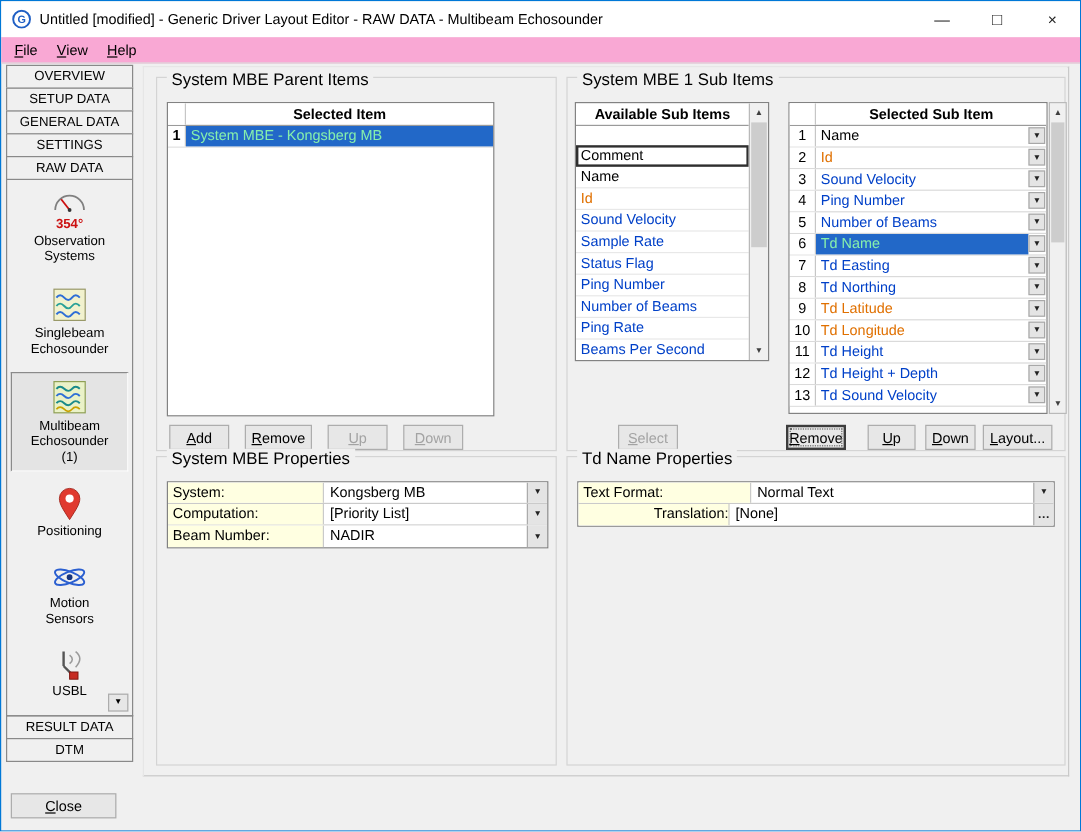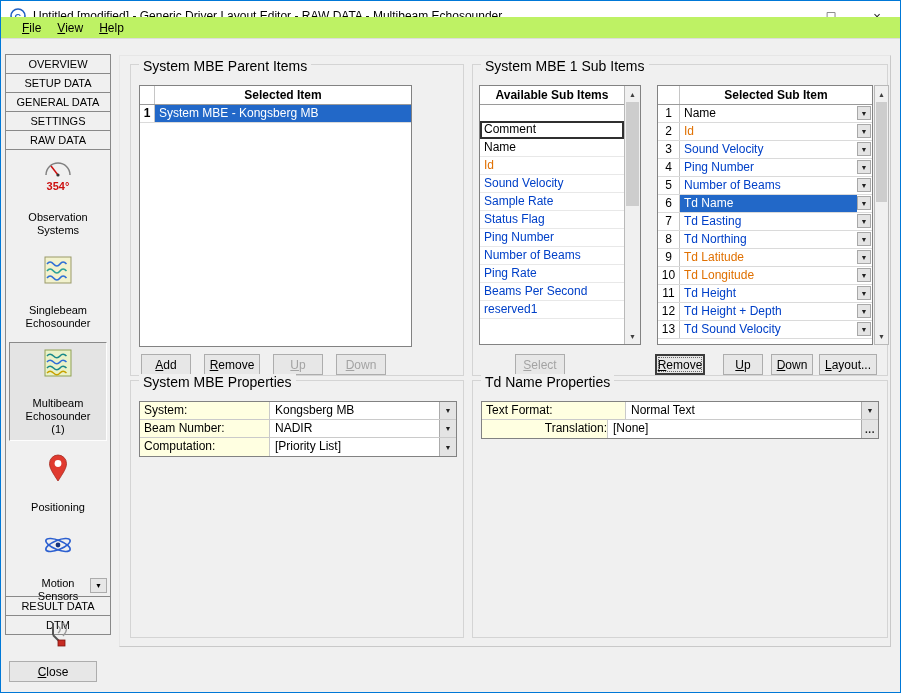--- a/index.html
+++ b/index.html
@@ -8,30 +8,30 @@
   .window { position:relative; width:901px; height:693px; background:#F0F0F0; border:1px solid var(--accent,#0078D7); overflow:hidden; }
 
   
   .titlebar { position:absolute; left:0; top:0; right:0; height:30px; background:#FFFFFF; display:flex; align-items:center; }
   .app-icon { width:16px; height:16px; margin:0 7px 0 9px; flex:none; display:flex; }
   .title-text { font-size:12px; white-space:nowrap; }
   .win-controls { margin-left:auto; display:flex; height:100%; }
   .win-btn { width:46px; height:100%; display:flex; align-items:center; justify-content:center; font-size:13px; color:#222; }
   .win-btn.max { font-size:14px; }
 
-  .menubar { position:absolute; left:0; top:16px; right:0; height:22px; background:#bef264; border-bottom:1px solid #DCDCDC; display:flex; align-items:center; padding-left:13px; }
+  .menubar { position:absolute; left:0; top:30px; right:0; height:22px; background:#f9a8d4; border-bottom:1px solid #DCDCDC; display:flex; align-items:center; padding-left:3px; }
   .menu-item { padding:3px 8px; }
 
   
   .sidebar { position:absolute; left:4px; top:54px; width:106px; }
   .side-btn { height:20px; border:1px solid #898989; background:#F0F0F0; margin-top:-1px; display:flex; align-items:center; justify-content:center; font-size:11px; white-space:nowrap; }
   .tool-area { position:relative; border:1px solid #898989; border-top:none; height:447px; padding-top:4px; display:flex; flex-direction:column; align-items:center; }
   .tool-btn { width:98px; margin-bottom:7px; padding:4px 1px; border:1px solid transparent; display:flex; flex-direction:column; align-items:center; font-size:11px; line-height:13px; text-align:center; }
   .tool-btn.selected { border-color:#8A8A8A #FDFDFD #FDFDFD #8A8A8A; background:#E4E4E4; }
-  .tool-icon { display:flex; margin-bottom:18px; }
+  .tool-icon { display:flex; margin-bottom:2px; }
   .more-btn { position:absolute; right:3px; bottom:3px; width:17px; height:15px; border:1px solid #ACACAC; background:#E7E7E7; font-size:7px; display:flex; align-items:center; justify-content:center; }
   .close-btn { position:absolute; left:8px; top:660px; width:88px; height:24px; }
 
   
   .btn { display:flex; align-items:center; justify-content:center; background:#E7E7E7; border:1px solid #ADADAD; font-size:12px; height:21px; font-family:inherit; color:#000; }
   .btn.disabled { color:#A3A3A3; }
   .btn.focused { border:2px solid #3C3C3C; outline:1px dotted #666; outline-offset:-4px; }
 
   
   .main-panel { position:absolute; left:118px; top:54px; width:772px; height:592px; background:#F0F0F0; border:1px solid #C9C9C9; border-top-color:#E6E6E6; border-left-color:#E6E6E6; }
@@ -40,21 +40,21 @@
 
   
   .sunken { position:absolute; background:#FFF; border:1px solid #828282; overflow:hidden; }
   .thead { display:flex; height:19px; font-weight:bold; border-bottom:1px solid #9A9A9A; background:#FFF; }
   .thead-label { flex:1; text-align:center; line-height:18px; }
   .trow { display:flex; height:18px; border-bottom:1px solid #DADADA; }
   .num-cell { flex:none; border-right:1px solid #C6C6C6; text-align:center; line-height:17px; font-size:12px; background:#FFF; }
   .w15 { width:15px; } .w22 { width:22px; }
   .num-cell.bold { font-weight:bold; }
   .label-cell { flex:1; min-width:0; padding-left:4px; line-height:17px; white-space:nowrap; overflow:hidden; }
-  .label-cell.selected { background:var(--sel,#2268C8); color:#ffffff; }
+  .label-cell.selected { background:var(--sel,#2268C8); color:#86efac; }
   .combo-arrow { flex:none; width:14px; height:14px; margin:1px 1px 0 0; border:1px solid #A8A8A8; background:#E4E4E4; font-size:7px; display:flex; align-items:center; justify-content:center; color:#222; }
 
   .c-black{color:#000} .c-blue{color:var(--c-blue,#0040C8)} .c-orange{color:var(--c-orange,#E07000)}
 
   .list-box { display:flex; }
   .list-content { flex:1; min-width:0; display:flex; flex-direction:column; }
   .list-header { height:19px; font-weight:bold; text-align:center; line-height:18px; border-bottom:1px solid #9A9A9A; }
   .list-item { height:18px; flex:none; line-height:17px; padding-left:4px; border-bottom:1px solid #E8E8E8; white-space:nowrap; overflow:hidden; }
   .list-item.focused { outline:2px solid #2F2F2F; outline-offset:-2px;margin-top:16px; }
 
@@ -210,36 +210,36 @@
 
     <div class="groupbox" style="left:10px;top:324px;width:334px;height:258px">
       <span class="group-label">System MBE Properties</span>
       <div class="sunken" style="left:8px;top:20px;width:318px;height:56px">
           <div class="prow">
             <div class="plabel" style="width: 130px;">System:</div>
             <div class="pvalue">Kongsberg MB</div>
             <div class="pcontrol">▼</div>
           </div>
           <div class="prow">
+            <div class="plabel" style="width: 130px;">Computation:</div>
+            <div class="pvalue">[Priority List]</div>
+            <div class="pcontrol">▼</div>
+          </div>
+          <div class="prow">
             <div class="plabel" style="width: 130px;">Beam Number:</div>
             <div class="pvalue">NADIR</div>
             <div class="pcontrol">▼</div>
           </div>
-          <div class="prow">
-            <div class="plabel" style="width: 130px;">Computation:</div>
-            <div class="pvalue">[Priority List]</div>
-            <div class="pcontrol">▼</div>
-          </div>
         </div>
     </div>
 
     <div class="groupbox" style="left:352px;top:8px;width:416px;height:312px">
       <span class="group-label">System MBE 1 Sub Items</span>
 
-      <div class="sunken list-box" style="left:6px;top:20px;width:162px;height:260px">
+      <div class="sunken list-box" style="left:6px;top:20px;width:162px;height:216px">
         <div class="list-content">
           <div class="list-header">Available Sub Items</div>
           <div>
               <div class="list-item c-black focused">Comment</div>
               <div class="list-item c-black">Name</div>
               <div class="list-item c-orange">Id</div>
               <div class="list-item c-blue">Sound Velocity</div>
               <div class="list-item c-blue">Sample Rate</div>
               <div class="list-item c-blue">Status Flag</div>
               <div class="list-item c-blue">Ping Number</div>

